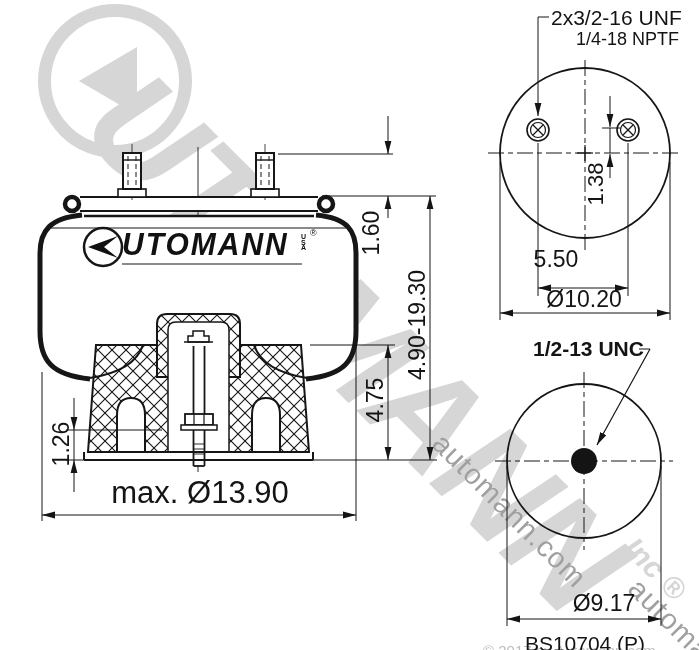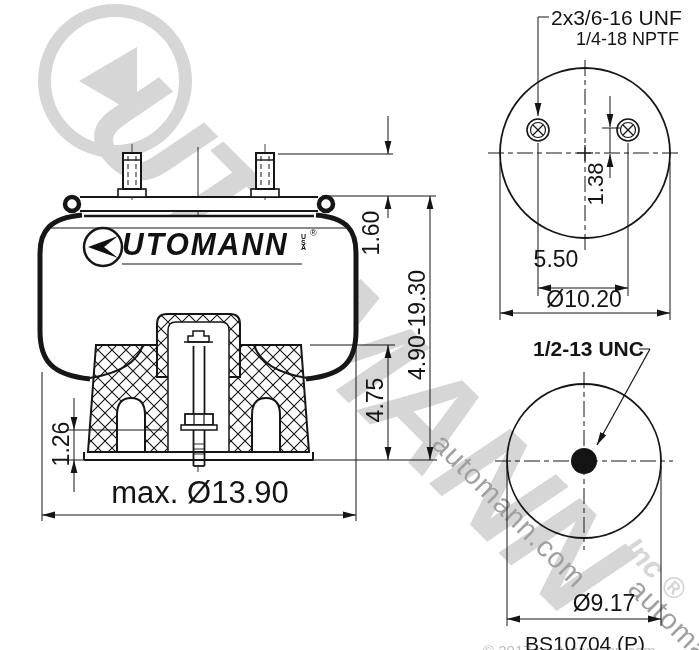--- a/index.html
+++ b/index.html
@@ -191,21 +191,21 @@
       <line x1="507" y1="466" x2="507" y2="626"></line>
       <line x1="661" y1="466" x2="661" y2="626"></line>
       <line x1="507" y1="619" x2="661" y2="619" marker-start="url(#ah)" marker-end="url(#ah)"></line>
     </g>
   </svg>
 
   <div class="brand">UTOMANN</div>
   <div class="brand-usa">USA</div>
   <div class="brand-reg">®</div>
 
-  <div class="lbl anchorL" style="left:551px;top:18px;font-size:21px;">2x3/6-16 UNF</div>
+  <div class="lbl anchorL" style="left:551px;top:18px;font-size:21px;">2x3/2-16 UNF</div>
   <div class="lbl anchorL" style="left:576px;top:39px;font-size:18px;">1/4-18 NPTF</div>
   <div class="lbl rot" style="left:596px;top:184px;font-size:22px;">1.38</div>
   <div class="lbl" style="left:556px;top:259px;">5.50</div>
   <div class="lbl" style="left:584px;top:299px;">Ø10.20</div>
   <div class="lbl rot" style="left:371px;top:233px;">1.60</div>
   <div class="lbl rot" style="left:417px;top:325px;">4.90-19.30</div>
   <div class="lbl rot" style="left:375px;top:400px;">4.75</div>
   <div class="lbl rot" style="left:61px;top:444px;">1.26</div>
   <div class="lbl" style="left:200px;top:493px;font-size:31px;">max. Ø13.90</div>
   <div class="lbl anchorL" style="left:533px;top:349px;font-size:21px;font-weight:bold;">1/2-13 UNC</div>

